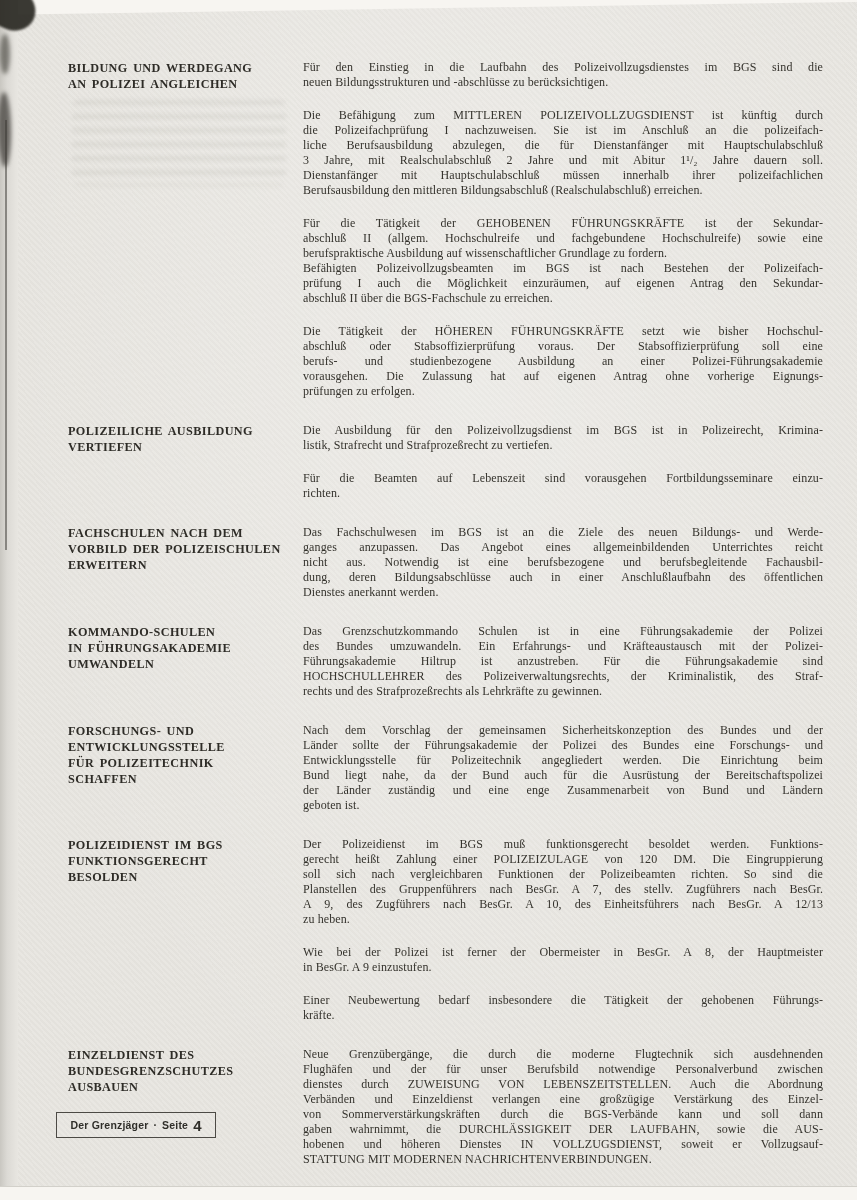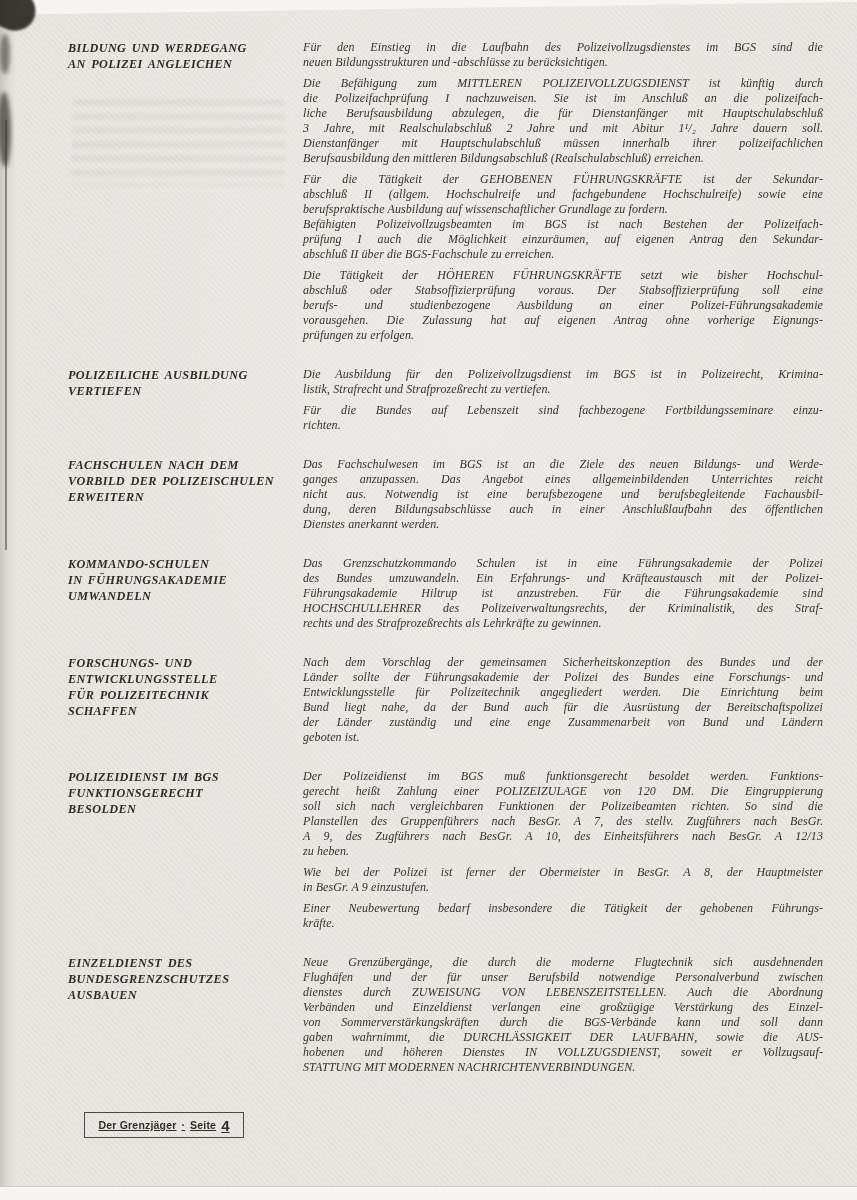--- a/index.html
+++ b/index.html
@@ -45,42 +45,42 @@
     position:absolute;left:0;right:0;bottom:0;height:13px;background:#f7f5f1;
     border-top:1px solid #d2d0ca;
   }
   .ghost{
     position:absolute;left:72px;top:100px;width:214px;height:86px;
     background:
       repeating-linear-gradient(to bottom, rgba(122,119,111,.20) 0 5px, rgba(0,0,0,0) 5px 14px);
     filter:blur(2.2px);opacity:.55;border-radius:6px;
   }
   
-  .content{position:absolute;left:68px;top:40px;width:755px;font-style:italic;}
+  .content{position:absolute;left:68px;top:60px;width:755px;}
   .section{display:flex;margin-bottom:24px;}
   .heading{flex:0 0 235px;box-sizing:border-box;padding-right:8px;}
   .h-line{
     font-weight:bold;font-size:12.2px;line-height:16px;color:var(--heading-text,#2e2c27);
     letter-spacing:.4px;word-spacing:2px;white-space:nowrap;
   }
   .body{flex:0 0 520px;}
-  .paragraph{margin-top:6px;}
+  .paragraph{margin-top:18px;}
   .paragraph:first-child,.paragraph.glue{margin-top:0;}
   .line{
     font-size:12px;line-height:15px;color:var(--text,#34322c);
     text-align:justify;text-align-last:justify;letter-spacing:.1px;
   }
   .line.last{text-align-last:auto;}
   
   .footer-box{
-    position:absolute;left:84px;top:1112px;width:158px;height:24px;
+    position:absolute;left:56px;top:1112px;width:158px;height:24px;
     border:1.6px solid var(--footer-border,#4c4a45);
     display:flex;align-items:center;justify-content:center;gap:5px;
     background:rgba(255,255,255,.06);
-    font-family:"Liberation Sans","DejaVu Sans",sans-serif;color:#2f2e29;text-decoration:underline;
+    font-family:"Liberation Sans","DejaVu Sans",sans-serif;color:#2f2e29;
   }
   .f-pub,.f-label{font-size:10.5px;font-weight:bold;letter-spacing:.2px;}
   .f-sep{font-size:10.5px;font-weight:bold;}
   .f-num{font-size:15px;font-weight:bold;line-height:1;}
 </style>
 </head>
 <body>
 
 <div class="page">
   <div class="ghost"></div>
@@ -126,21 +126,21 @@
         <div class="heading">
           <div class="h-line">POLIZEILICHE AUSBILDUNG</div>
           <div class="h-line">VERTIEFEN</div>
         </div>
         <div class="body">
           <div class="paragraph">
             <div class="line">Die Ausbildung für den Polizeivollzugsdienst im BGS ist in Polizeirecht, Krimina-</div>
             <div class="line last">listik, Strafrecht und Strafprozeßrecht zu vertiefen.</div>
           </div>
           <div class="paragraph">
-            <div class="line">Für die Bundes auf Lebenszeit sind fachbezogene Fortbildungsseminare einzu-</div>
+            <div class="line">Für die Beamten auf Lebenszeit sind vorausgehen Fortbildungsseminare einzu-</div>
             <div class="line last">richten.</div>
           </div>
         </div>
       </div>
       <div class="section">
         <div class="heading">
           <div class="h-line">FACHSCHULEN NACH DEM</div>
           <div class="h-line">VORBILD DER POLIZEISCHULEN</div>
           <div class="h-line">ERWEITERN</div>
         </div>

